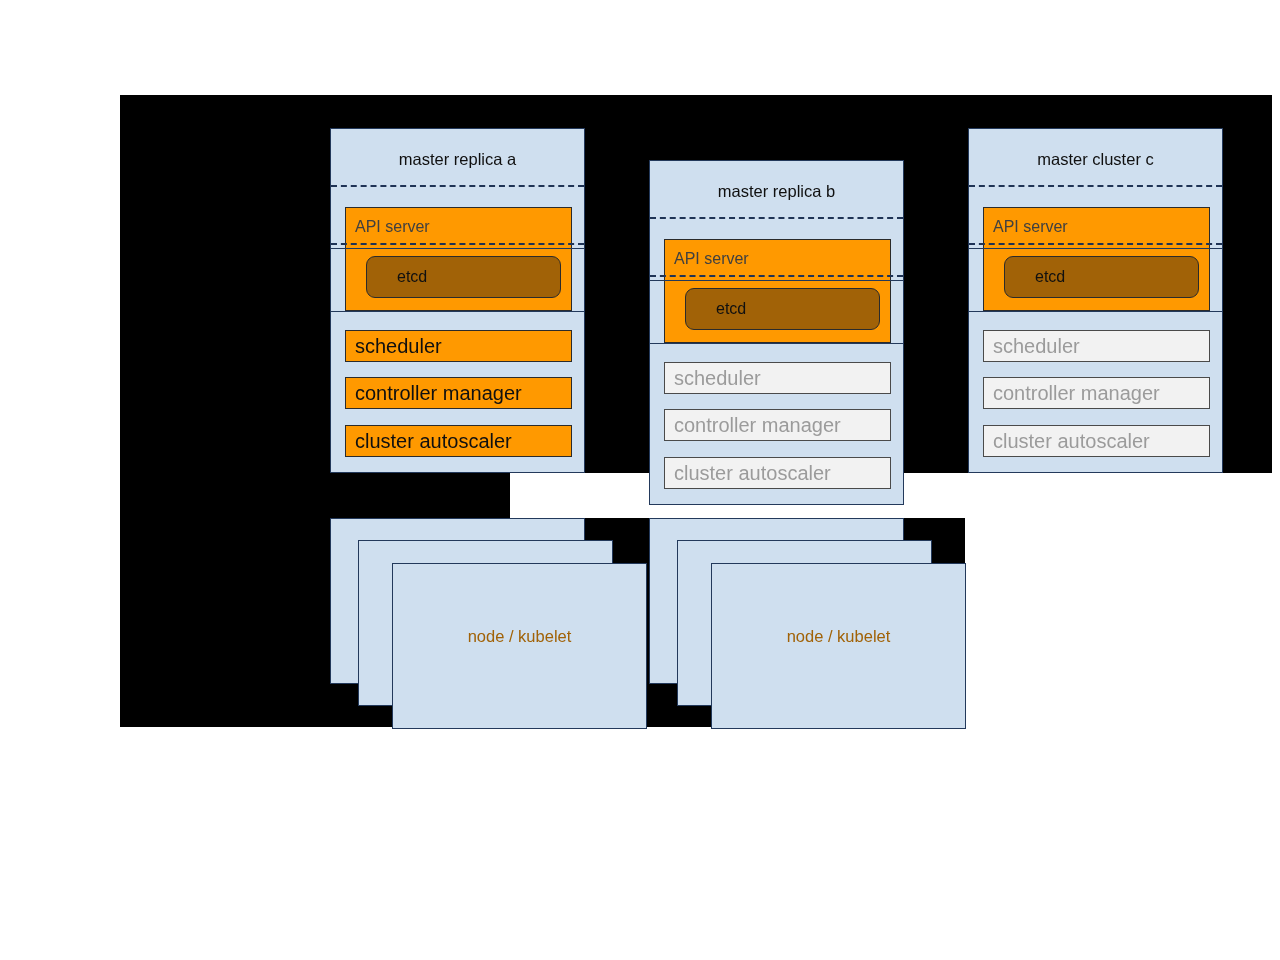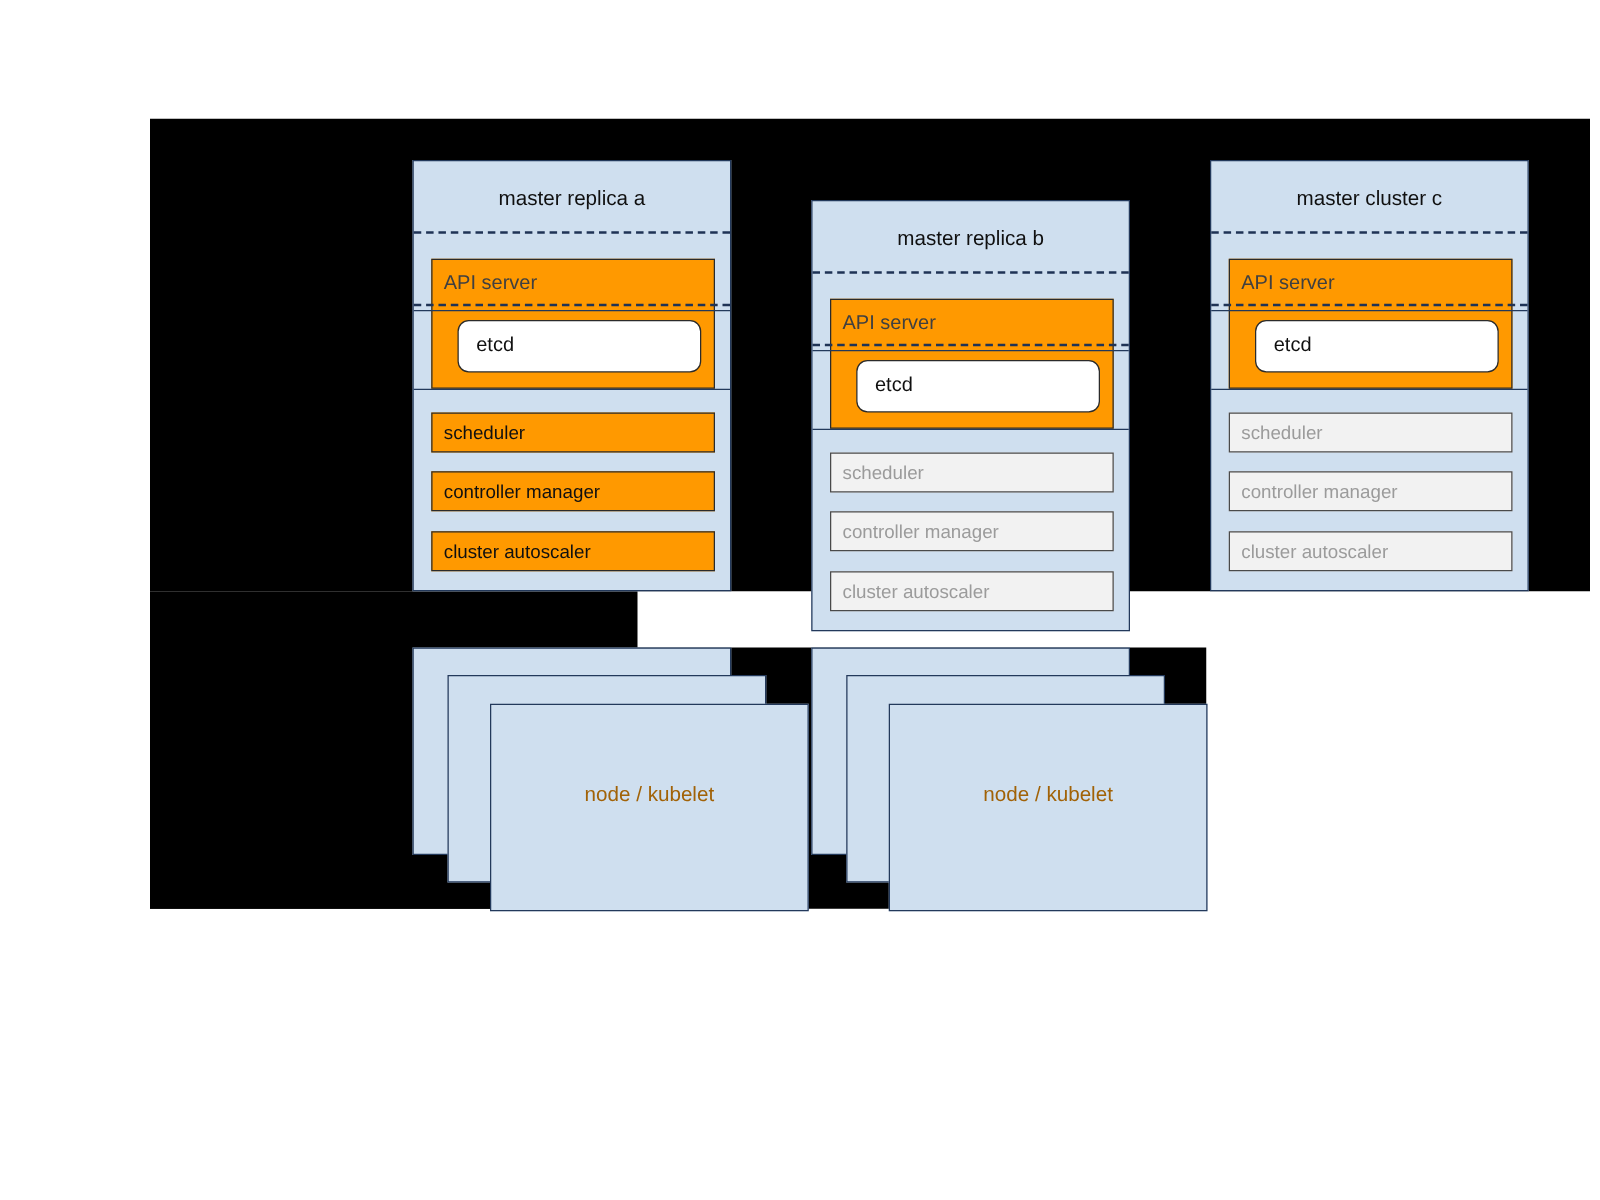--- a/index.html
+++ b/index.html
@@ -36,37 +36,37 @@
   .dash-top{top:56px;}
   .dash-mid{top:114px;}
   .solid-line{position:absolute;left:0;right:0;height:0;border-top:1px solid #23395b;}
   .solid-a{top:119px;}
   .solid-b{top:182px;}
 
   
   .comp{
     position:absolute;left:14px;width:227px;height:32px;box-sizing:border-box;
     border:1px solid #2b2b2b;display:flex;align-items:center;
-    padding-left:9px;font-size:15px;line-height:17px;
+    padding-left:9px;font-size:20px;line-height:17px;
   }
   .comp.active{background:#ff9900;color:#101010;}
   .comp.idle{background:#f2f2f2;color:#9b9b9b;border-color:#4a4a4a;}
 
   
   .apiband{
     position:absolute;left:14px;width:227px;top:78px;height:104px;
     box-sizing:border-box;border:1px solid #2b2b2b;background:#ff9900;
   }
   .apiband .api-label{
     position:absolute;left:9px;top:10px;font-size:16px;color:#404040;line-height:17px;
   }
   .etcd{
     position:absolute;left:20px;width:195px;top:48px;height:42px;box-sizing:border-box;
-    border:1px solid #2b2b2b;border-radius:9px;background:#ffffff;
-    display:flex;align-items:center;padding-left:14px;
+    border:1px solid #2b2b2b;border-radius:9px;background:#a16207;
+    display:flex;align-items:center;padding-left:30px;
     font-size:16px;color:#101010;
   }
 
   .comp.sched  {top:201px;}
   .comp.ctrl   {top:248px;}
   .comp.autosc {top:296px;}
 
   
   .nodegroup{position:absolute;}
   #nodes-left {left:330px;top:518px;}

